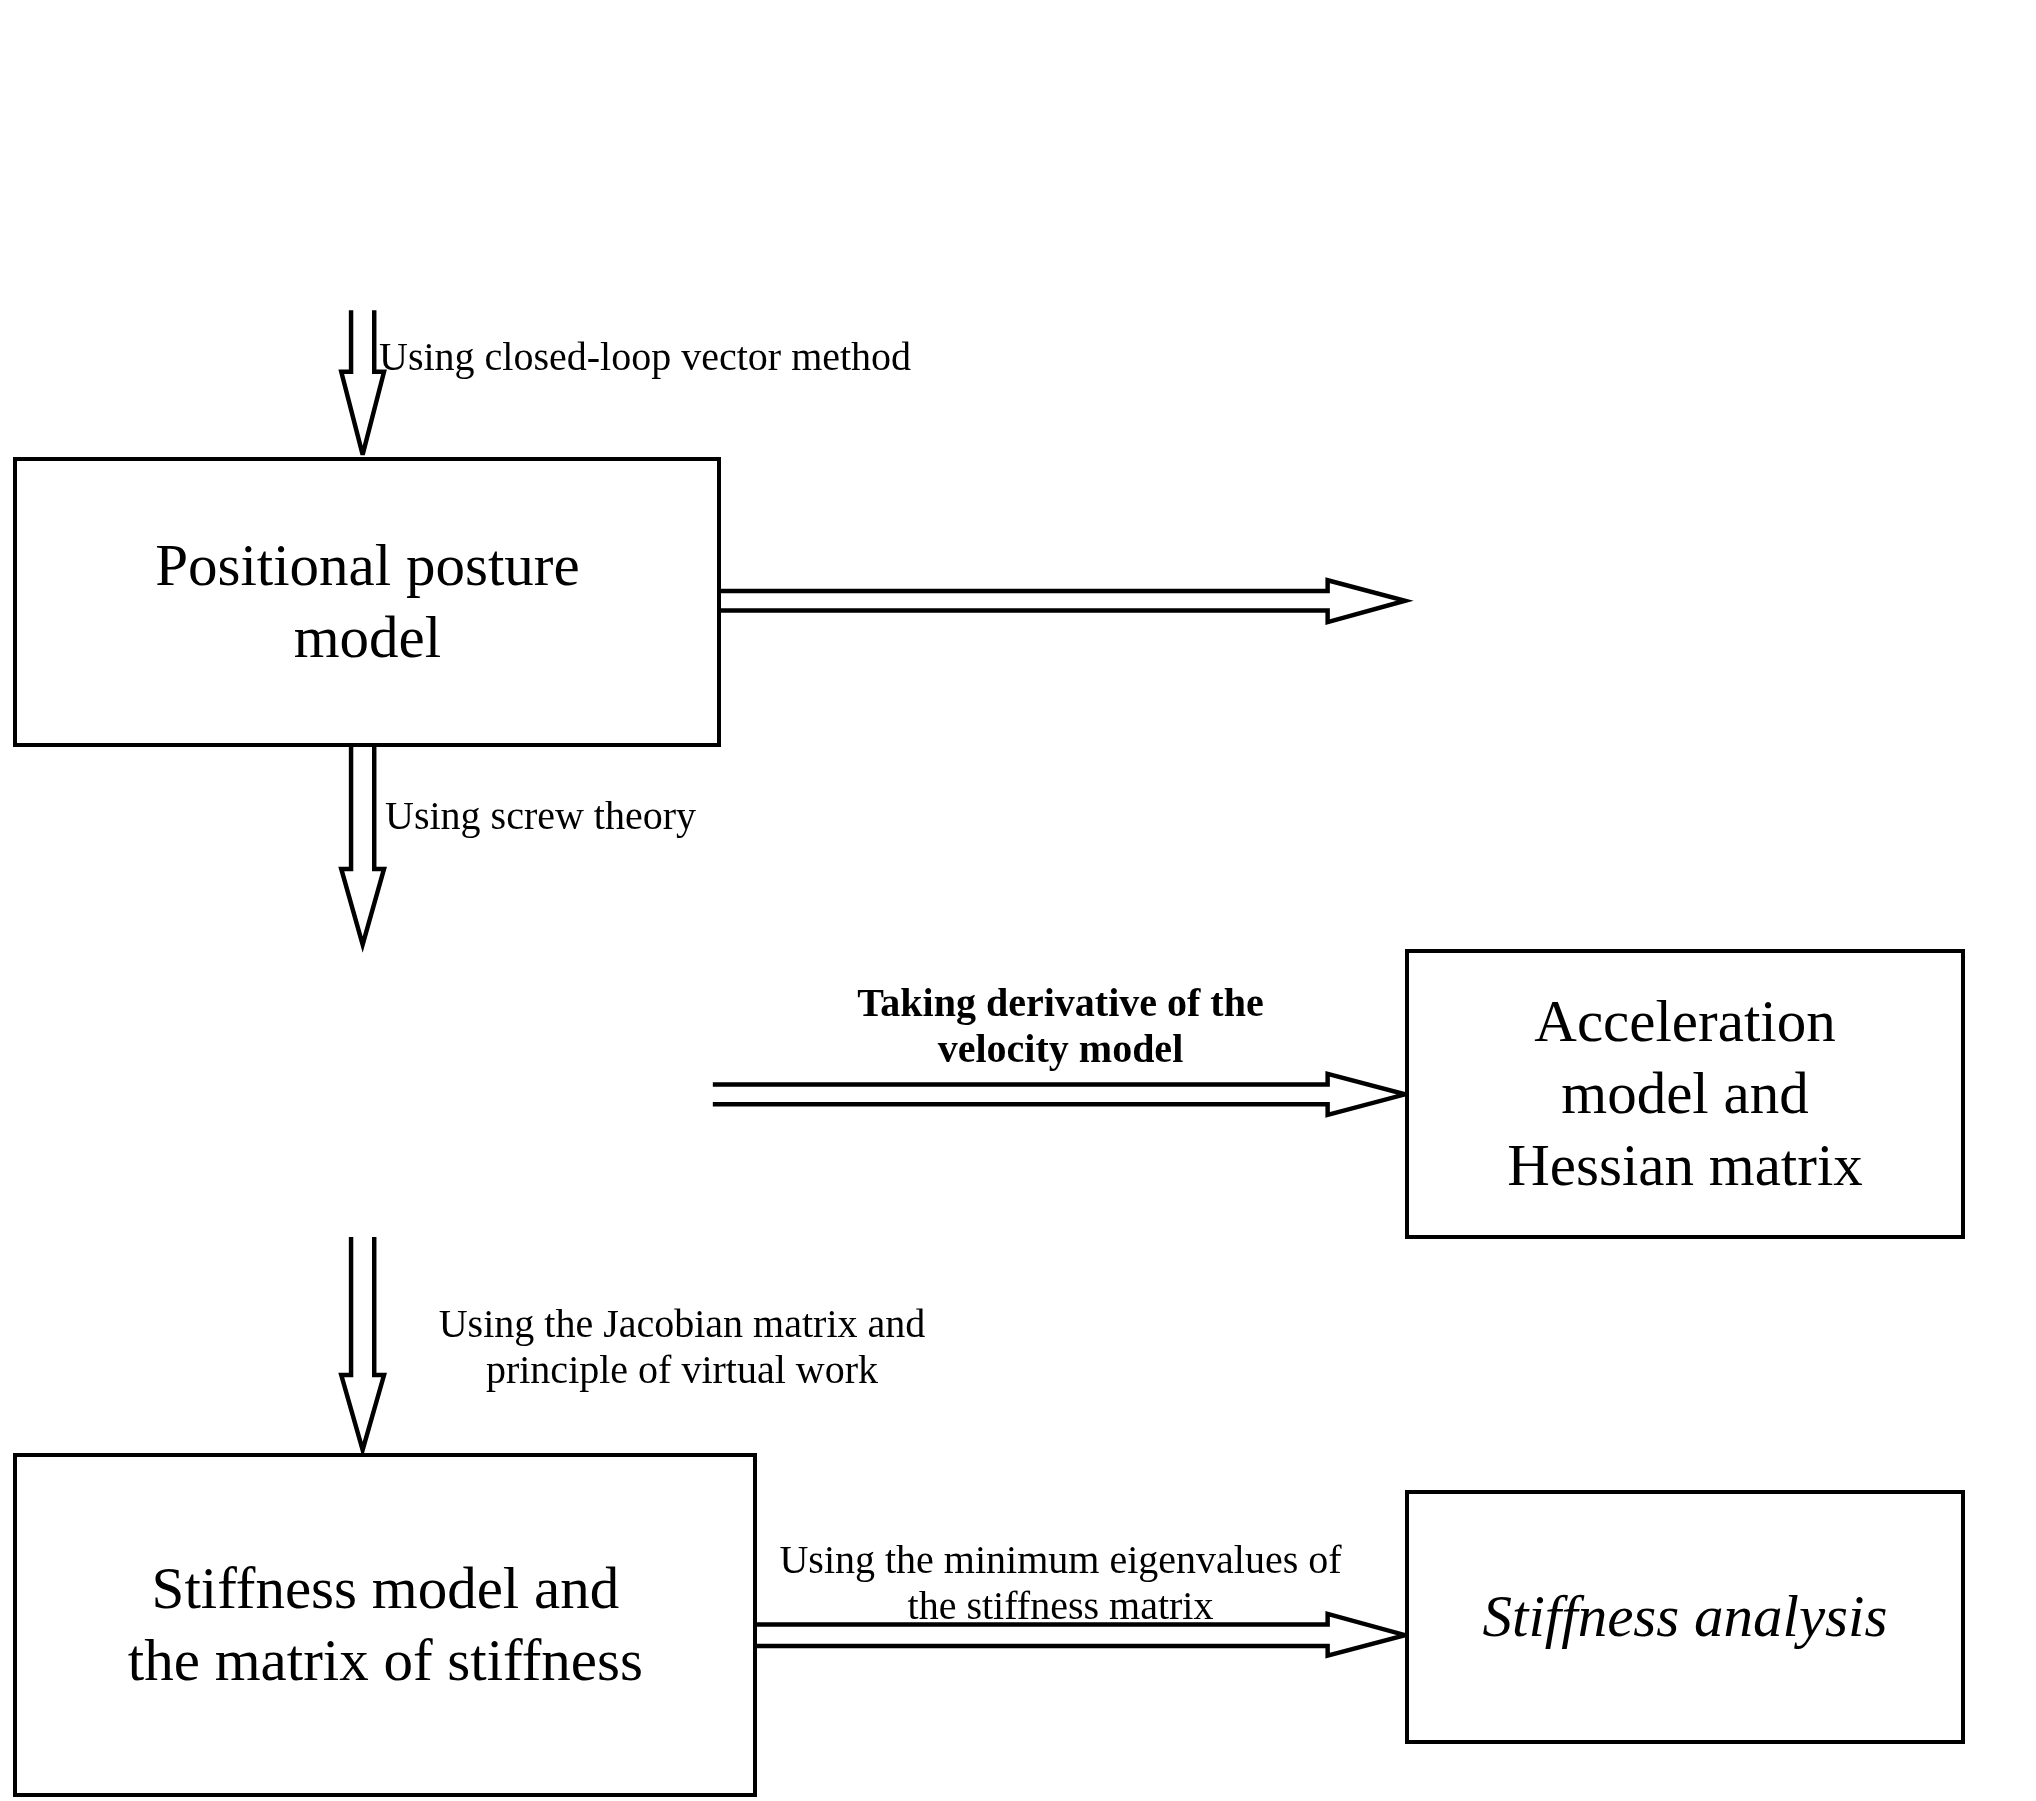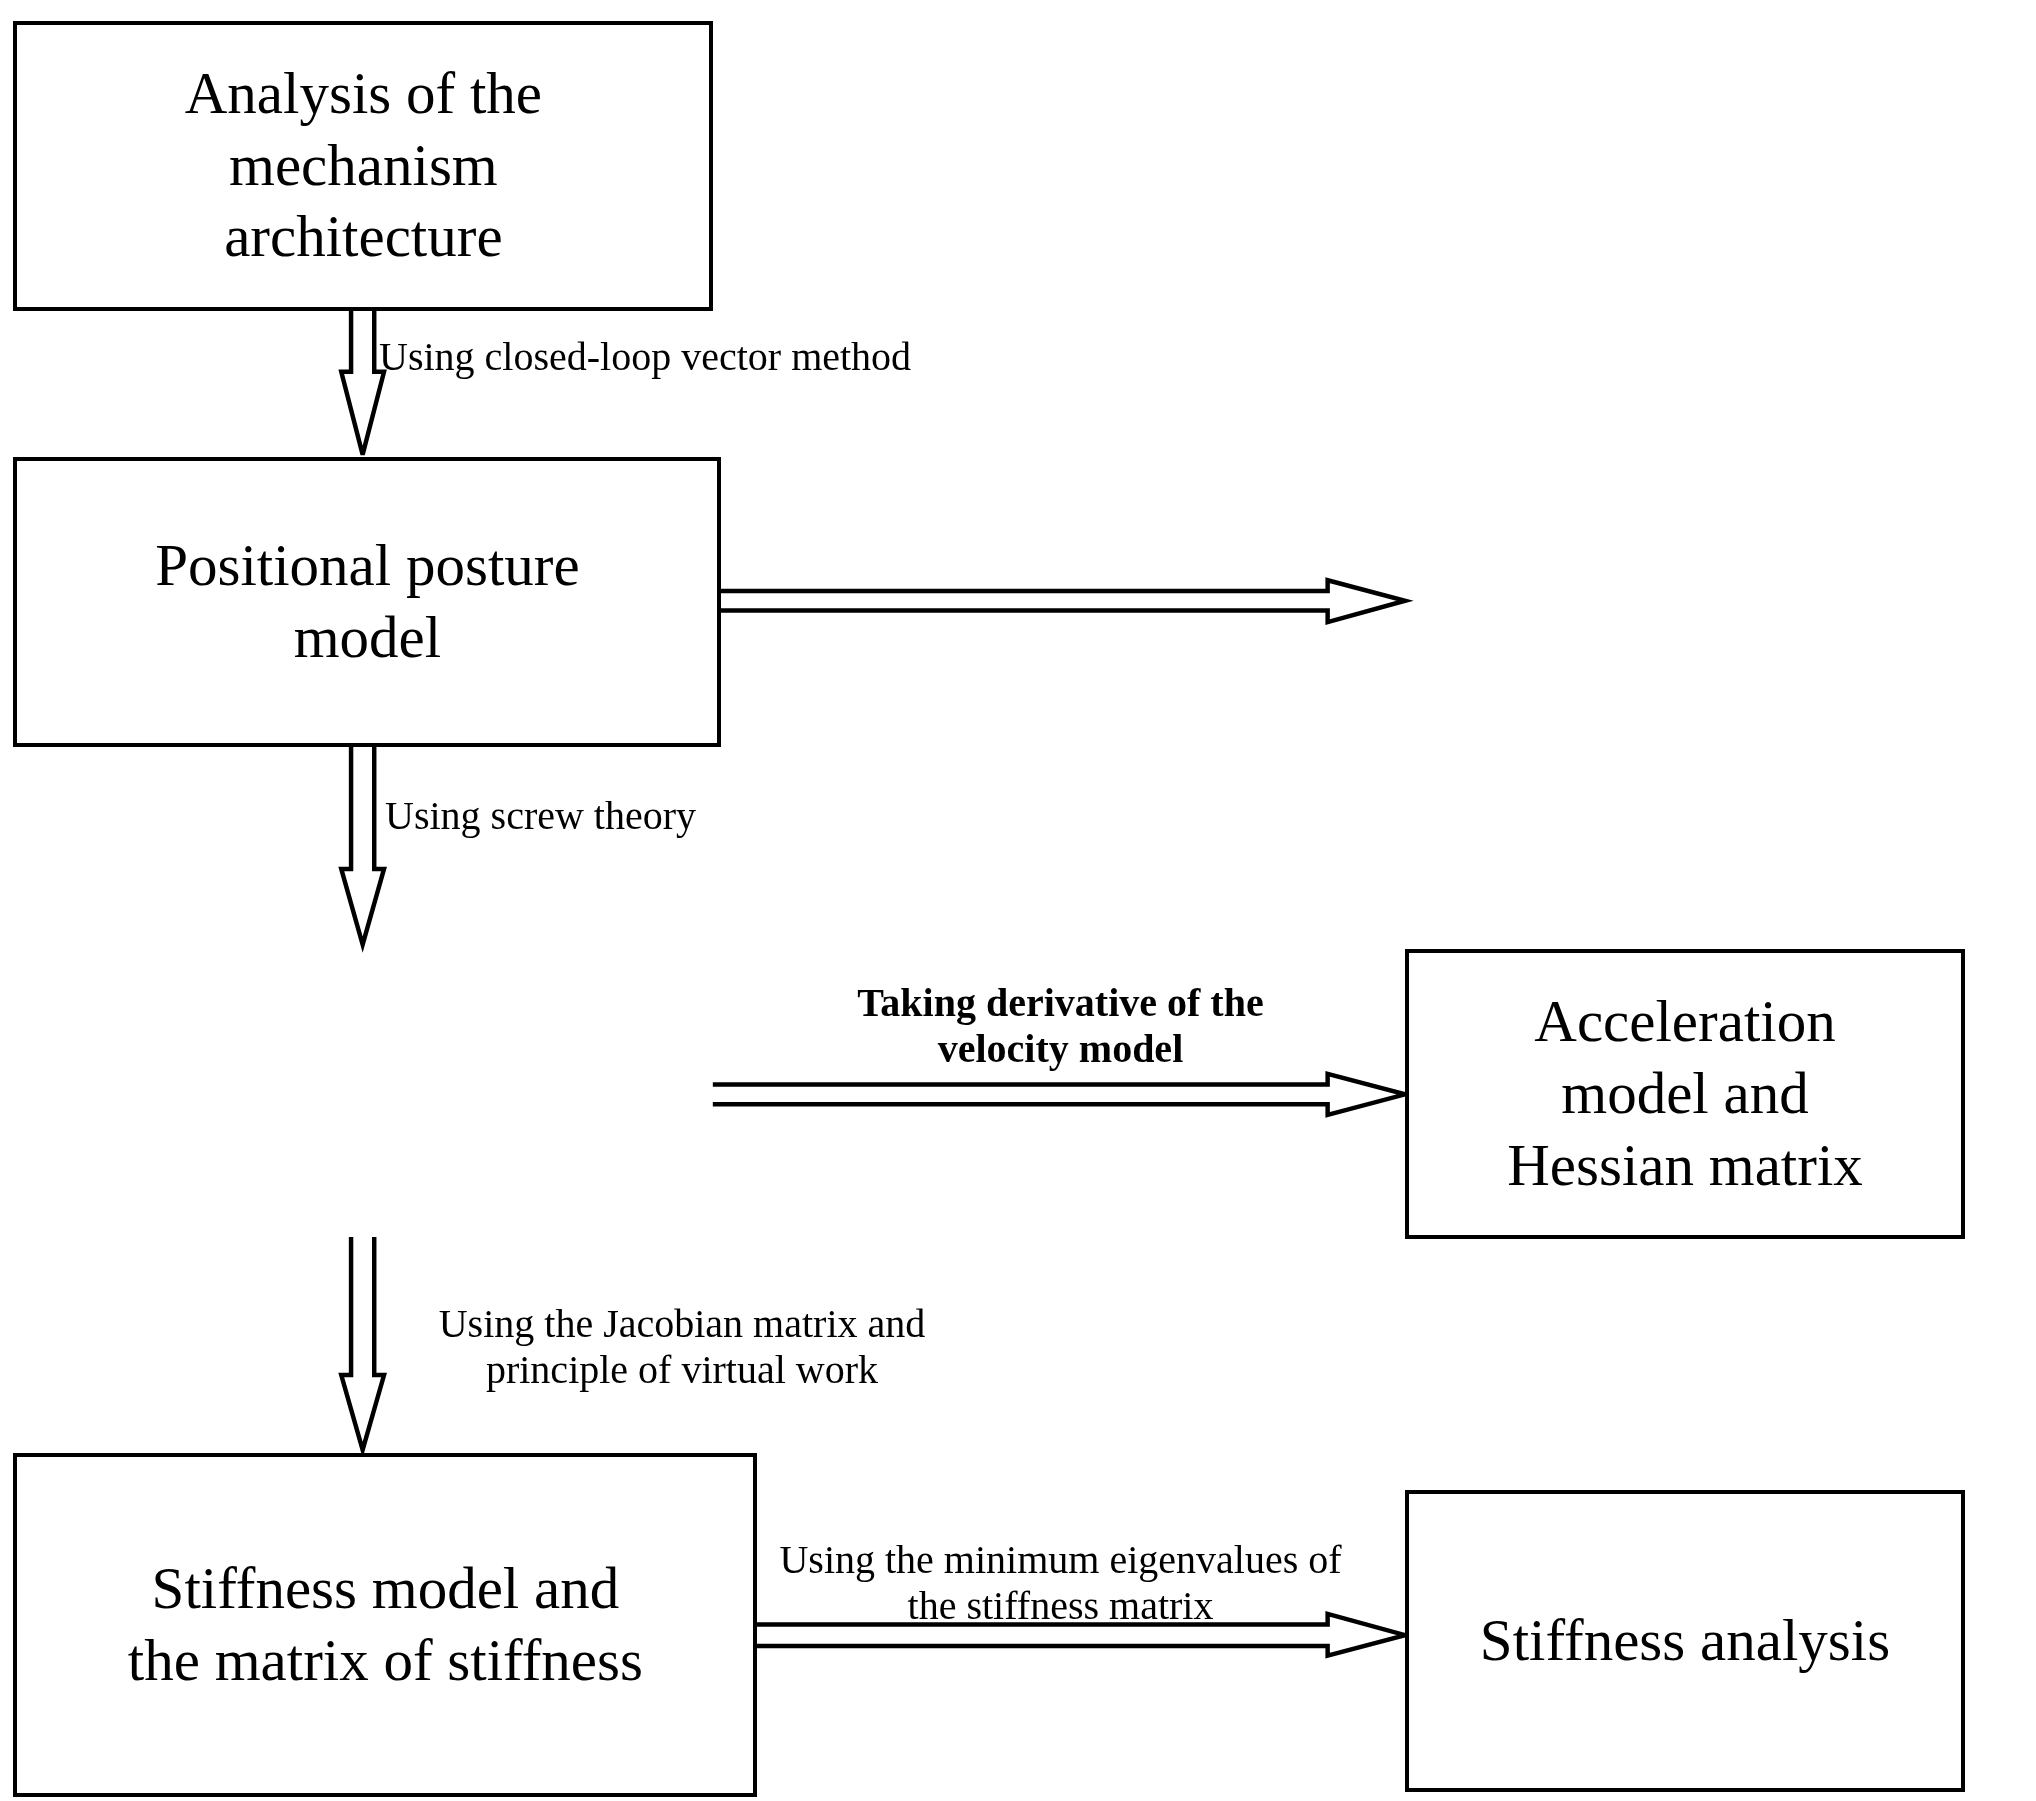--- a/index.html
+++ b/index.html
@@ -50,21 +50,21 @@
   .edge-label.nowrap { white-space: pre; }
   .edge-label.centered { text-align: center; }
 
   
   #n-analysis            { left: 13.4px;   top: 20.5px;   width: 700px; height: 290px; }
   #n-positional          { left: 13.4px;   top: 457px;  width: 708px; height: 290px; }
   #n-velocity            { left: 13.4px;   top: 947px; width: 700px; height: 290px; }
   #n-stiffness-model     { left: 13.4px;   top: 1453px; width: 744px; height: 344px; }
   #n-workspace           { left: 1405px; top: 456px;  width: 560px; height: 291px; }
   #n-acceleration        { left: 1405px; top: 949px; width: 560px; height: 290px; }
-  #n-stiffness-analysis  { left: 1405px; top: 1490px; width: 560px; height: 302px; }
+  #n-stiffness-analysis  { left: 1405px; top: 1490px; width: 560px; height: 254px; font-style: italic; }
 
   
   #l-closed-loop   { left: 379px; top: 334px; }
   #l-forward       { left: 722px; top: 486px;  width: 677px; }
   #l-screw         { left: 385px; top: 793px; }
   #l-derivative    { left: 722px; top: 980px; width: 677px; font-weight: bold; }
   #l-jacobian      { left: 330px; top: 1301px; width: 704px; }
   #l-min-eigen     { left: 722px; top: 1537px; width: 677px; }
 </style>
 </head>
@@ -76,25 +76,20 @@
 
     <path d="M 394 348 L 394 417 L 383 417 L 407 510 L 431 417 L 420 417 L 420 348" fill="#ffffff" stroke="#000000" stroke-width="5"></path>
     <path d="M 394 838 L 394 975 L 383 975 L 407 1060 L 431 975 L 420 975 L 420 838" fill="#ffffff" stroke="#000000" stroke-width="5"></path>
     <path d="M 394 1388 L 394 1543 L 383 1543 L 407 1627 L 431 1543 L 420 1543 L 420 1388" fill="#ffffff" stroke="#000000" stroke-width="5"></path>
 
     <path d="M 800 663 L 1490 663 L 1490 651 L 1577 674 L 1490 698 L 1490 685 L 800 685" fill="#ffffff" stroke="#000000" stroke-width="5"></path>
     <path d="M 800 1217 L 1490 1217 L 1490 1205 L 1577 1228 L 1490 1251 L 1490 1239 L 800 1239" fill="#ffffff" stroke="#000000" stroke-width="5"></path>
     <path d="M 800 1823 L 1490 1823 L 1490 1811 L 1577 1835 L 1490 1858 L 1490 1847 L 800 1847" fill="#ffffff" stroke="#000000" stroke-width="5"></path>
   </svg>
 
-  <div class="node" id="n-analysis">
-    <span>Analysis of the
-mechanism
-architecture</span>
-  </div>
 
   <div class="node" id="n-positional">
     <span>Positional posture
 model</span>
   </div>
 
 
   <div class="node" id="n-stiffness-model">
     <span>Stiffness model and
 the matrix of stiffness</span>

